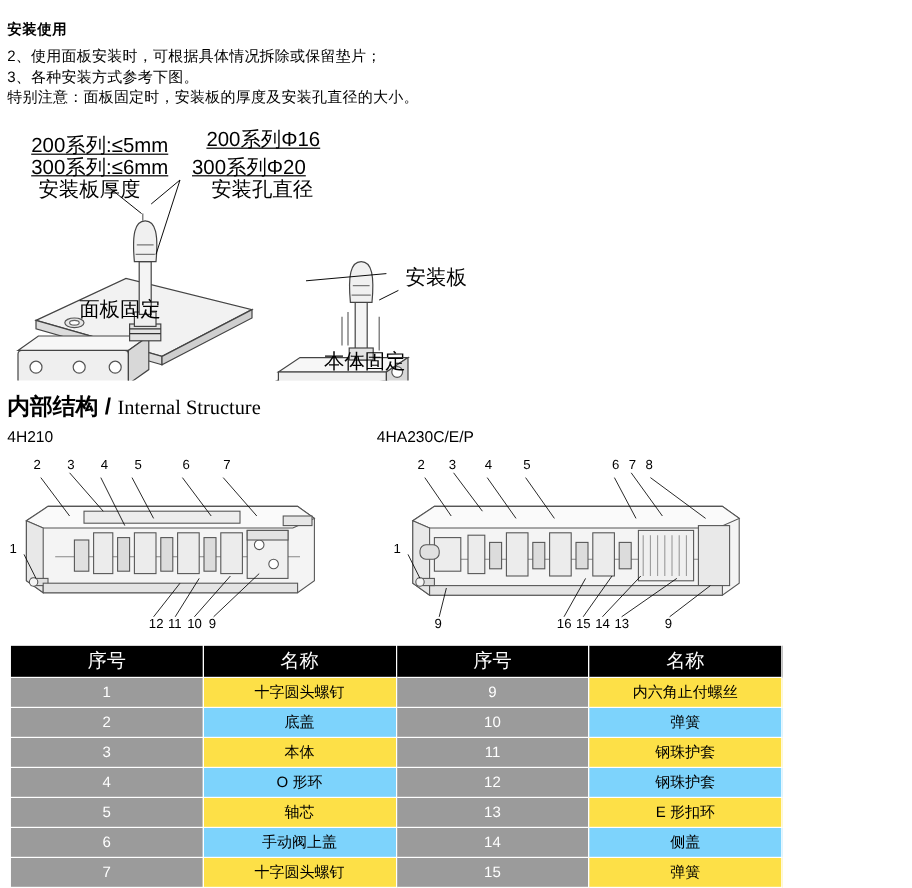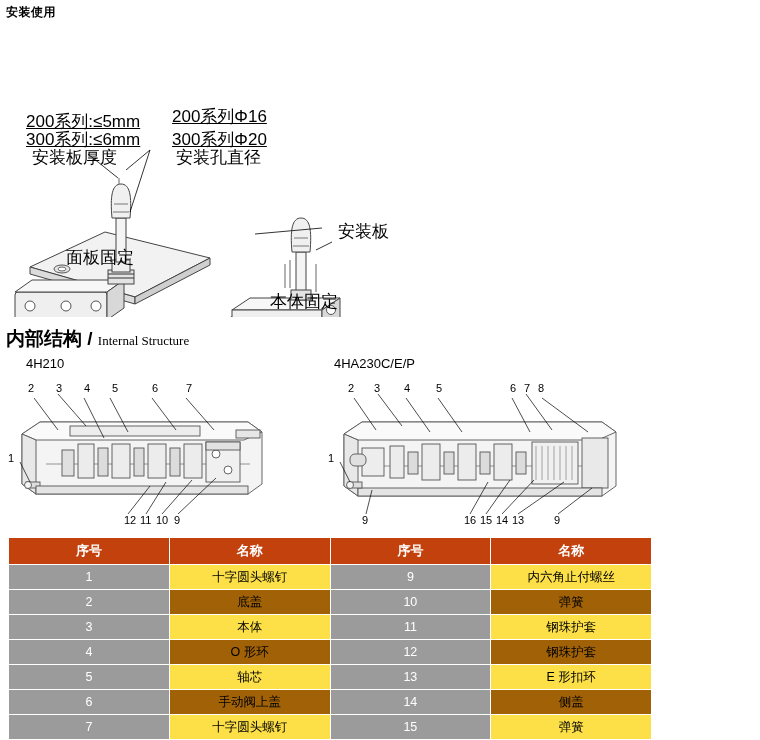--- a/index.html
+++ b/index.html
@@ -21,21 +21,21 @@
     height: 740px;
   }
 
   
   .section-title {
     position: absolute;
     font-size: 12px;
     font-weight: bold;
     letter-spacing: 0.5px;
   }
-  #install-title { left: 6px; top: 4px; font-family: Liberation Serif, serif; }
+  #install-title { left: 6px; top: 16px; font-family: Liberation Serif, serif; }
 
   .note {
     position: absolute;
     font-size: 12.5px;
     line-height: 17px;
     letter-spacing: 0.2px;
     white-space: nowrap;
   }
   #note1 { left: 6px; top: 22px; }
   #note2 { left: 6px; top: 39px; }
@@ -65,27 +65,26 @@
     position: absolute;
     left: 6px;
     top: 326px;
     font-size: 19px;
     font-weight: bold;
     white-space: nowrap;
   }
   #struct-head .en {
     font-weight: normal;
     font-family: "Liberation Serif", serif;
-    font-size: 13px;
+    font-size: 17px;
   }
   .model-label {
     position: absolute;
     font-size: 13px;
     white-space: nowrap;
-    margin-left: 20px;
   }
   #model-left { left: 6px; top: 356px; }
   #model-right { left: 314px; top: 356px; }
 
   
   .diagram {
     position: absolute;
     top: 382px;
     height: 145px;
   }
@@ -107,44 +106,47 @@
     table-layout: fixed;
   }
   .parts-table td, .parts-table th {
     border: 1px solid #ffffff;
     height: 24px;
     font-size: 12.5px;
     text-align: center;
     padding: 0;
   }
   .parts-table .hdr {
-    background: #c2410c;
+    background: #000000;
     color: #ffffff;
-    font-weight: bold;
-    font-size: 13px;
+    font-weight: normal;
+    font-size: 16px;
     height: 26px;
   }
   .parts-table .idx {
     background: #9b9b9b;
     color: #ffffff;
     width: 68px;
   }
   .parts-table .nm {
     background: #fde047;
     color: #000;
     width: 254px;
   }
-  .parts-table tr.alt .nm { background: #a16207; }
+  .parts-table tr.alt .nm { background: #7dd3fc; }
 </style>
 </head>
 <body>
 
 <div class="page">
 
   <div class="section-title" id="install-title">安装使用</div>
+  <div class="note" id="note2">2、使用面板安装时，可根据具体情况拆除或保留垫片；</div>
+  <div class="note" id="note3">3、各种安装方式参考下图。</div>
+  <div class="note" id="note4">特别注意：面板固定时，安装板的厚度及安装孔直径的大小。</div>
 
   <div class="illus">
 
     <svg width="760" height="225" viewBox="0 0 760 225">
       <g fill="none" stroke="#333" stroke-width="1">
 
         <polygon points="30,175 105,140 210,166 135,205" fill="#f2f2f2" stroke="#444"></polygon>
         <polygon points="30,175 30,182 135,212 135,205" fill="#dcdcdc" stroke="#444"></polygon>
         <polygon points="135,205 135,212 210,173 210,166" fill="#cfcfcf" stroke="#444"></polygon>
 
@@ -202,21 +204,21 @@
         <line x1="255" y1="142" x2="322" y2="136"></line>
         <line x1="316" y1="158" x2="332" y2="150"></line>
       </g>
     </svg>
 
     <div class="lbl u" style="left:26px; top:22px;">200系列:≤5mm</div>
     <div class="lbl u" style="left:26px; top:40px;">300系列:≤6mm</div>
     <div class="lbl" style="left:32px; top:58px;">安装板厚度</div>
 
     <div class="lbl u" style="left:172px; top:17px;">200系列Φ16</div>
-    <div class="lbl u" style="left:172px; top:40px;">300系列Φ20</div>
+    <div class="lbl u" style="left:160px; top:40px;">300系列Φ20</div>
     <div class="lbl" style="left:176px; top:58px;">安装孔直径</div>
 
     <div class="lbl" style="left:66px; top:158px;text-align:center;">面板固定</div>
     <div class="lbl" style="left:338px; top:132px;">安装板</div>
     <div class="lbl" style="left:270px; top:202px;">本体固定</div>
   </div>
 
   <div id="struct-head">
     <span>内部结构 / </span><span class="en">Internal Structure</span>
   </div>

